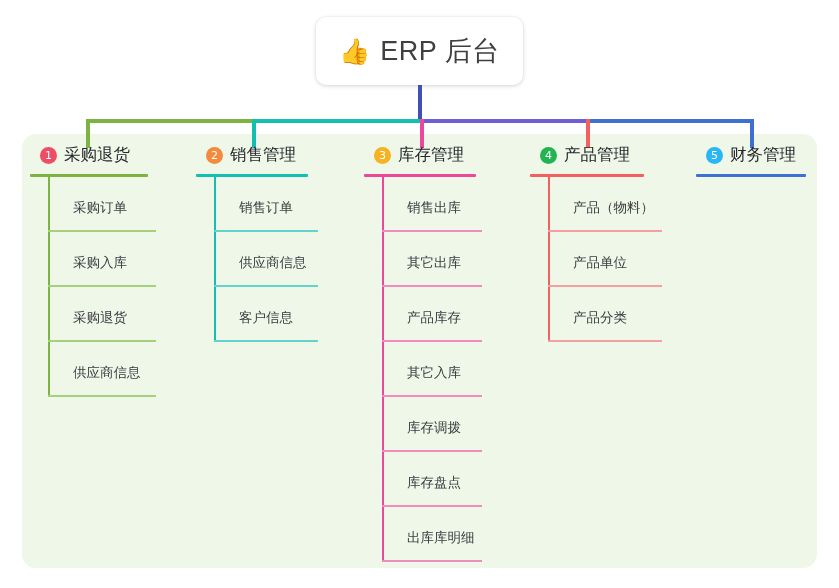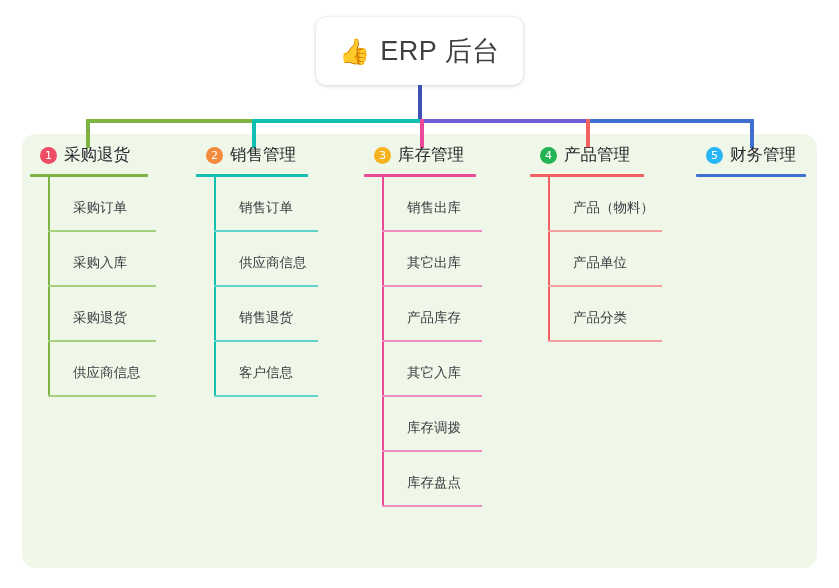--- a/index.html
+++ b/index.html
@@ -128,25 +128,20 @@
             <div class="label">销售订单</div>
             <div class="rule" style="background: rgb(99, 212, 203);"></div>
           </div>
           <div class="child">
             <div class="spine" style="background: rgb(19, 191, 176);"></div>
             <div class="label">供应商信息</div>
             <div class="rule" style="background: rgb(99, 212, 203);"></div>
           </div>
           <div class="child">
             <div class="spine" style="background: rgb(19, 191, 176);"></div>
-            <div class="label">销售退货</div>
-            <div class="rule" style="background: rgb(99, 212, 203);"></div>
-          </div>
-          <div class="child">
-            <div class="spine" style="background: rgb(19, 191, 176);"></div>
             <div class="label">客户信息</div>
             <div class="rule" style="background: rgb(99, 212, 203);"></div>
           </div>
         </div>
       </div>
       <div class="col c3" style="left: 364px;">
         <div class="col-head">
           <span class="badge" style="background: rgb(245, 178, 33);">3</span>
           <span class="col-title">库存管理</span>
         </div>
@@ -173,20 +168,25 @@
             <div class="rule" style="background: rgb(240, 140, 190);"></div>
           </div>
           <div class="child">
             <div class="spine" style="background: rgb(236, 72, 153);"></div>
             <div class="label">库存调拨</div>
             <div class="rule" style="background: rgb(240, 140, 190);"></div>
           </div>
           <div class="child">
             <div class="spine" style="background: rgb(236, 72, 153);"></div>
             <div class="label">库存盘点</div>
+            <div class="rule" style="background: rgb(240, 140, 190);"></div>
+          </div>
+          <div class="child">
+            <div class="spine" style="background: rgb(236, 72, 153);"></div>
+            <div class="label">出库库明细</div>
             <div class="rule" style="background: rgb(240, 140, 190);"></div>
           </div>
         </div>
       </div>
       <div class="col c4" style="left: 530px;">
         <div class="col-head">
           <span class="badge" style="background: rgb(34, 180, 82);">4</span>
           <span class="col-title">产品管理</span>
         </div>
         <div class="col-rule" style="background: rgb(242, 96, 95); width: 114px;"></div>

